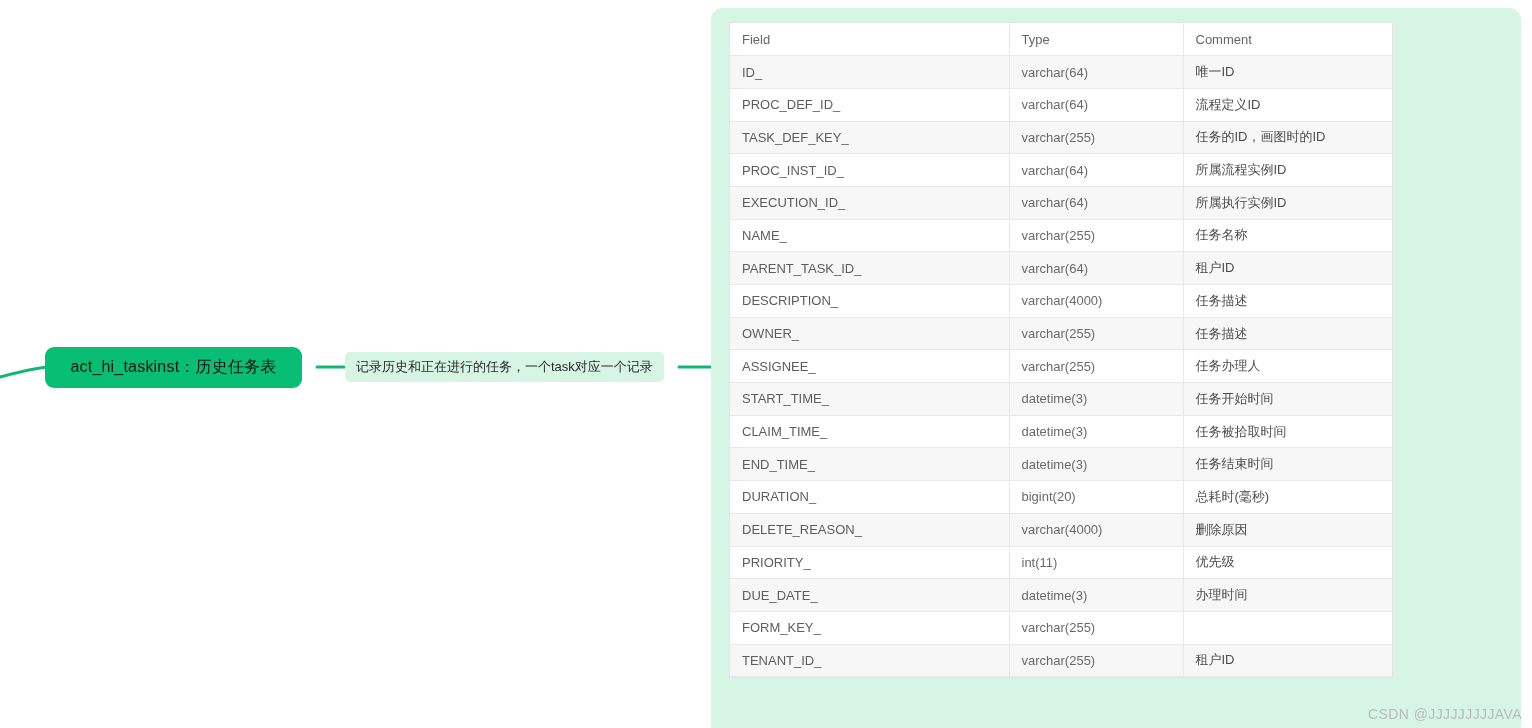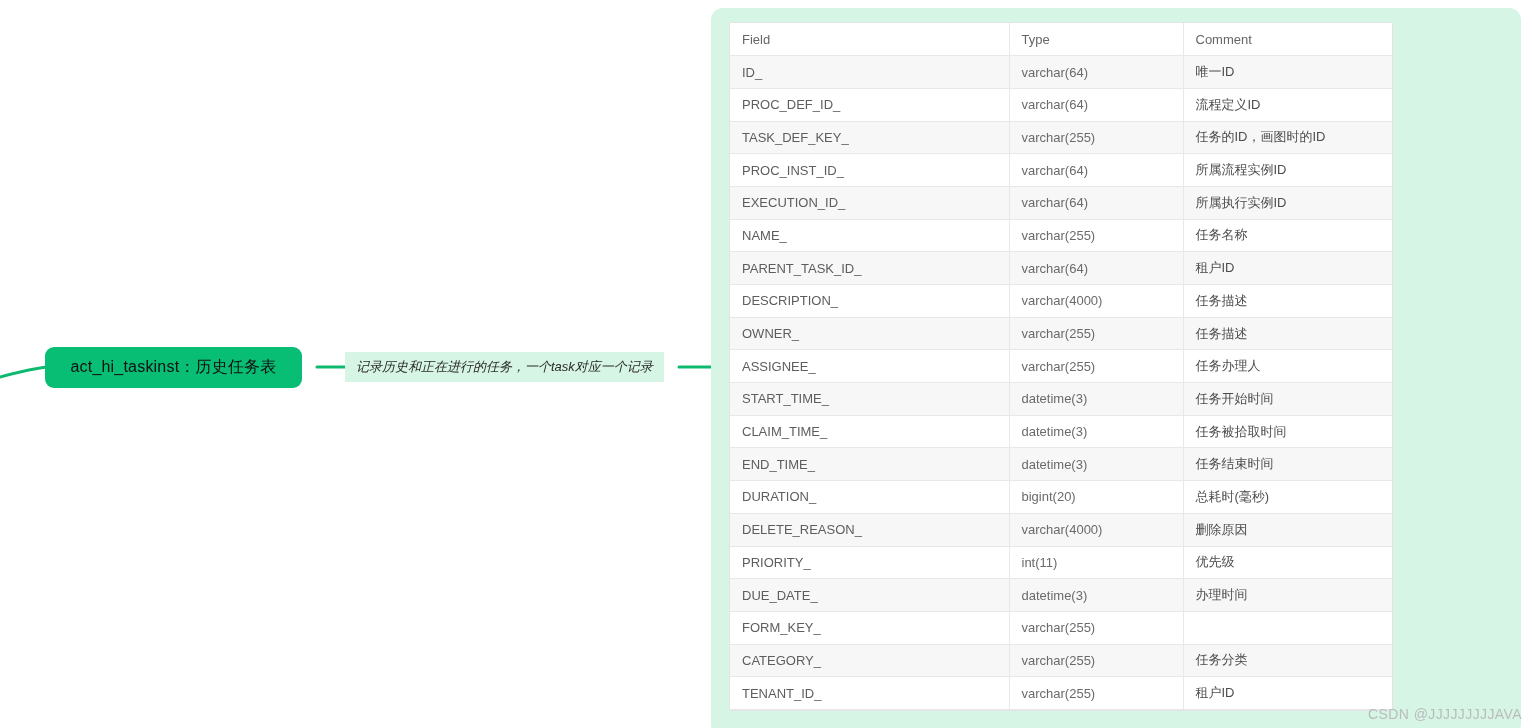--- a/index.html
+++ b/index.html
@@ -35,28 +35,27 @@
     letter-spacing: .2px;
     white-space: nowrap;
     z-index: 3;
   }
 
   .node-desc {
     position: absolute;
     left: 345px; top: 352px;
     height: 30px;
     background: #d6f5e4;
-    border-radius: 0;
+    border-radius: 5px;
     display: flex; align-items: center;
     padding: 0 11px;
     color: #2b2b2b;
     font-size: 13px;
     white-space: nowrap;
     z-index: 3;
-    font-style: italic;
   }
 
   
   #panel {
     position: absolute;
     left: 711px; top: 8px;
     width: 810px; height: 728px;
     background: #d6f5e4;
     border-radius: 12px;
     z-index: 2;
@@ -241,25 +240,20 @@
             <td class="col-field">DUE_DATE_</td>
             <td class="col-type">datetime(3)</td>
             <td class="col-comment">办理时间</td>
           </tr>
           <tr>
             <td class="col-field">FORM_KEY_</td>
             <td class="col-type">varchar(255)</td>
             <td class="col-comment"></td>
           </tr>
           <tr>
-            <td class="col-field">CATEGORY_</td>
-            <td class="col-type">varchar(255)</td>
-            <td class="col-comment">任务分类</td>
-          </tr>
-          <tr>
             <td class="col-field">TENANT_ID_</td>
             <td class="col-type">varchar(255)</td>
             <td class="col-comment">租户ID</td>
           </tr>
         </tbody>
     </table>
   </div>
 </div>
 
 <div id="watermark">CSDN @JJJJJJJJJAVA</div>

